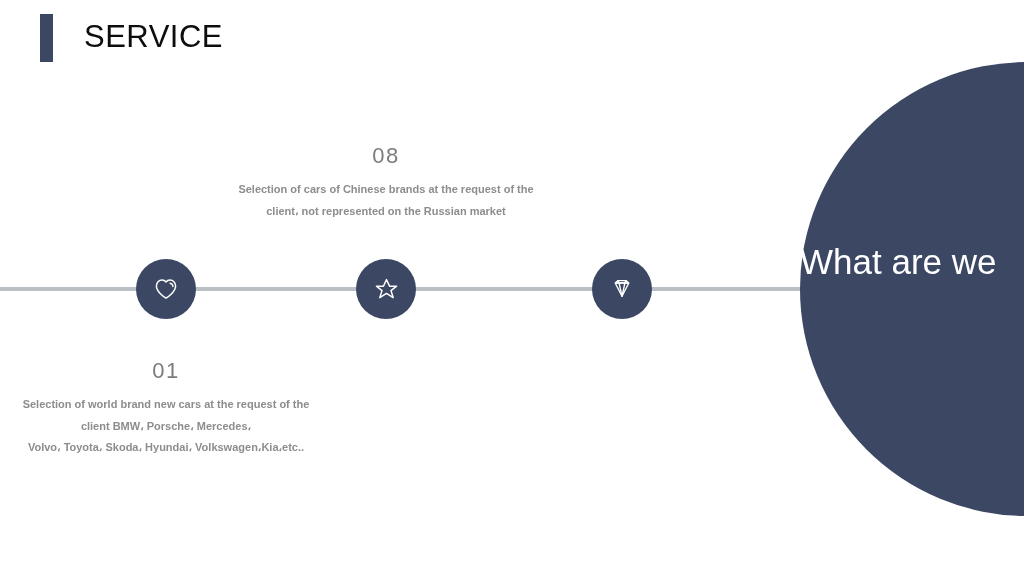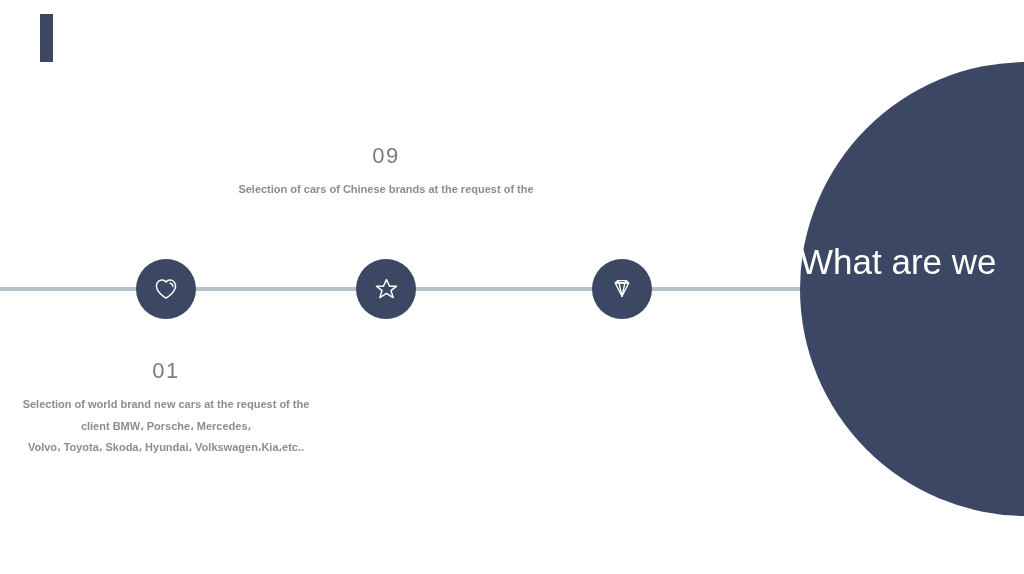--- a/index.html
+++ b/index.html
@@ -135,20 +135,21 @@
   .big-circle-text div {
     white-space: nowrap;
   }
 </style>
 </head>
 <body>
 
 <div class="slide">
 
   <div class="title-accent"></div>
+  <div class="slide-title">SERVICE</div>
 
   <div class="timeline-line"></div>
 
   <div class="node" id="node-1">
     <span>
       <svg width="26" height="26" viewBox="0 0 26 26" fill="none">
         <path d="M13 22.2 C13 22.2 3.4 16.3 3.4 9.9 C3.4 6.5 5.9 4.0 9.1 4.0 C11.0 4.0 12.3 5.0 13 6.0 C13.7 5.0 15.0 4.0 16.9 4.0 C20.1 4.0 22.6 6.5 22.6 9.9 C22.6 16.3 13 22.2 13 22.2 Z" stroke="#ffffff" stroke-width="1.5" stroke-linejoin="round" fill="none"></path>
         <path d="M17.0 7.2 C18.8 7.4 19.9 8.8 19.9 10.6" stroke="#ffffff" stroke-width="1.4" stroke-linecap="round" fill="none"></path>
       </svg>
     </span>
@@ -171,23 +172,24 @@
           <path d="M6.2 7.0 L19.8 7.0"></path>
           <path d="M10.1 7.0 L13.0 20.3 L15.9 7.0"></path>
           <path d="M9.0 4.6 L10.1 7.0"></path>
           <path d="M17.0 4.6 L15.9 7.0"></path>
         </g>
       </svg>
     </span>
   </div>
 
   <div class="block" id="block-02">
-    <div class="block-num">09</div>
+    <div class="block-num">08</div>
     <div class="block-desc">
       <div>Selection of cars of Chinese brands at the request of the</div>
+      <div>client، not represented on the Russian market</div>
     </div>
   </div>
 
   <div class="block" id="block-01">
     <div class="block-num">01</div>
     <div class="block-desc">
       <div>Selection of world brand new cars at the request  of the</div>
       <div>client BMW، Porsche، Mercedes،</div>
       <div>Volvo، Toyota، Skoda، Hyundai، Volkswagen،Kia،etc..</div>
     </div>

